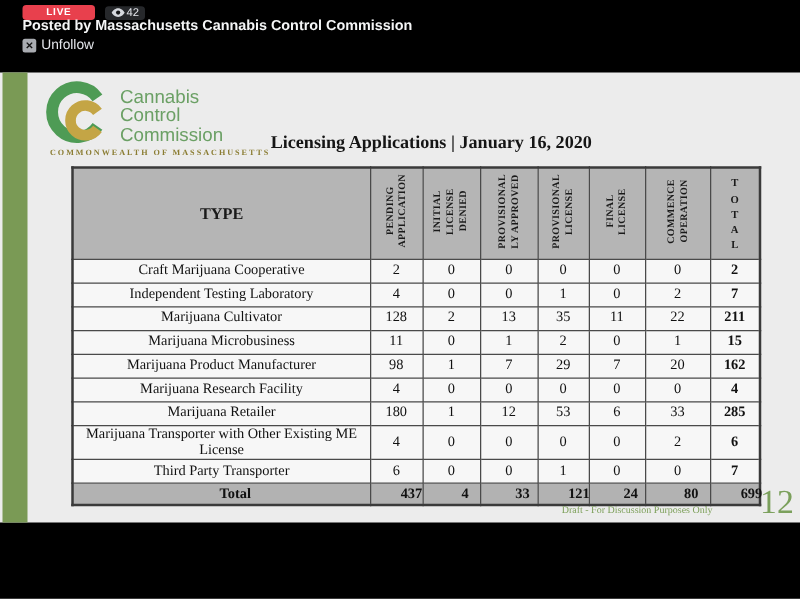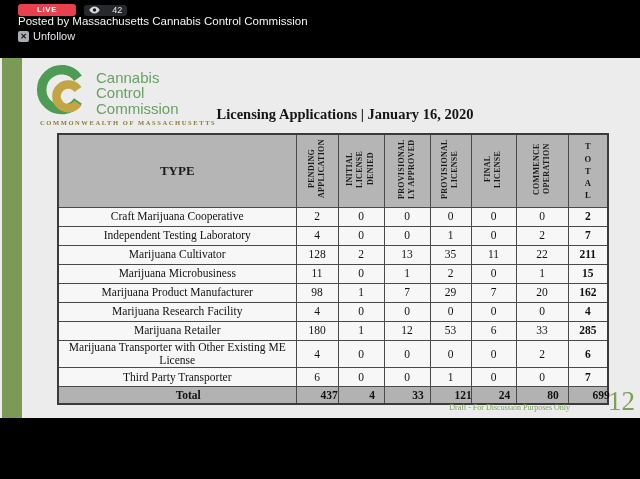--- a/index.html
+++ b/index.html
@@ -8,24 +8,24 @@
     font-family:"Liberation Sans",sans-serif;
   }
   
   .stream-header{position:absolute;top:0;left:0;width:640px;height:58px;background:#000;}
   .live-row{position:absolute;top:4px;left:18px;display:flex;align-items:center;gap:8px;}
   .live-badge{
     background:#e8404d;color:#fff;font-size:8px;font-weight:bold;letter-spacing:.6px;
     padding:2px 19px;border-radius:3px;line-height:1;
   }
   .viewers{
-    display:flex;align-items:center;gap:12px;background:#26282b;border-radius:3px;
+    display:flex;align-items:center;gap:1px;background:#26282b;border-radius:3px;
     padding:1px 5px;color:#e4e6eb;font-size:9px;line-height:1;
   }
-  .posted-by{position:absolute;top:15px;left:18px;color:#f5f6f7;font-size:11.5px;font-weight:normal;}
+  .posted-by{position:absolute;top:15px;left:18px;color:#f5f6f7;font-size:11.5px;font-weight:bold;}
   .unfollow{position:absolute;top:30px;left:18px;display:flex;align-items:center;gap:4px;cursor:pointer;}
   .unfollow-icon{
     width:11px;height:11px;background:#a9acb1;border-radius:2px;color:#121212;
     font-size:8px;line-height:11px;text-align:center;display:inline-block;font-weight:bold;
   }
   .unfollow-label{color:#e4e6eb;font-size:11px;}
   
   .slide{position:absolute;top:58px;left:0;width:640px;height:360px;background:#ececec;}
   .stripe{position:absolute;top:0;left:2px;width:20px;height:360px;background:#7a9a55;}
   .logo{position:absolute;top:6px;left:36px;display:flex;align-items:flex-start;}

